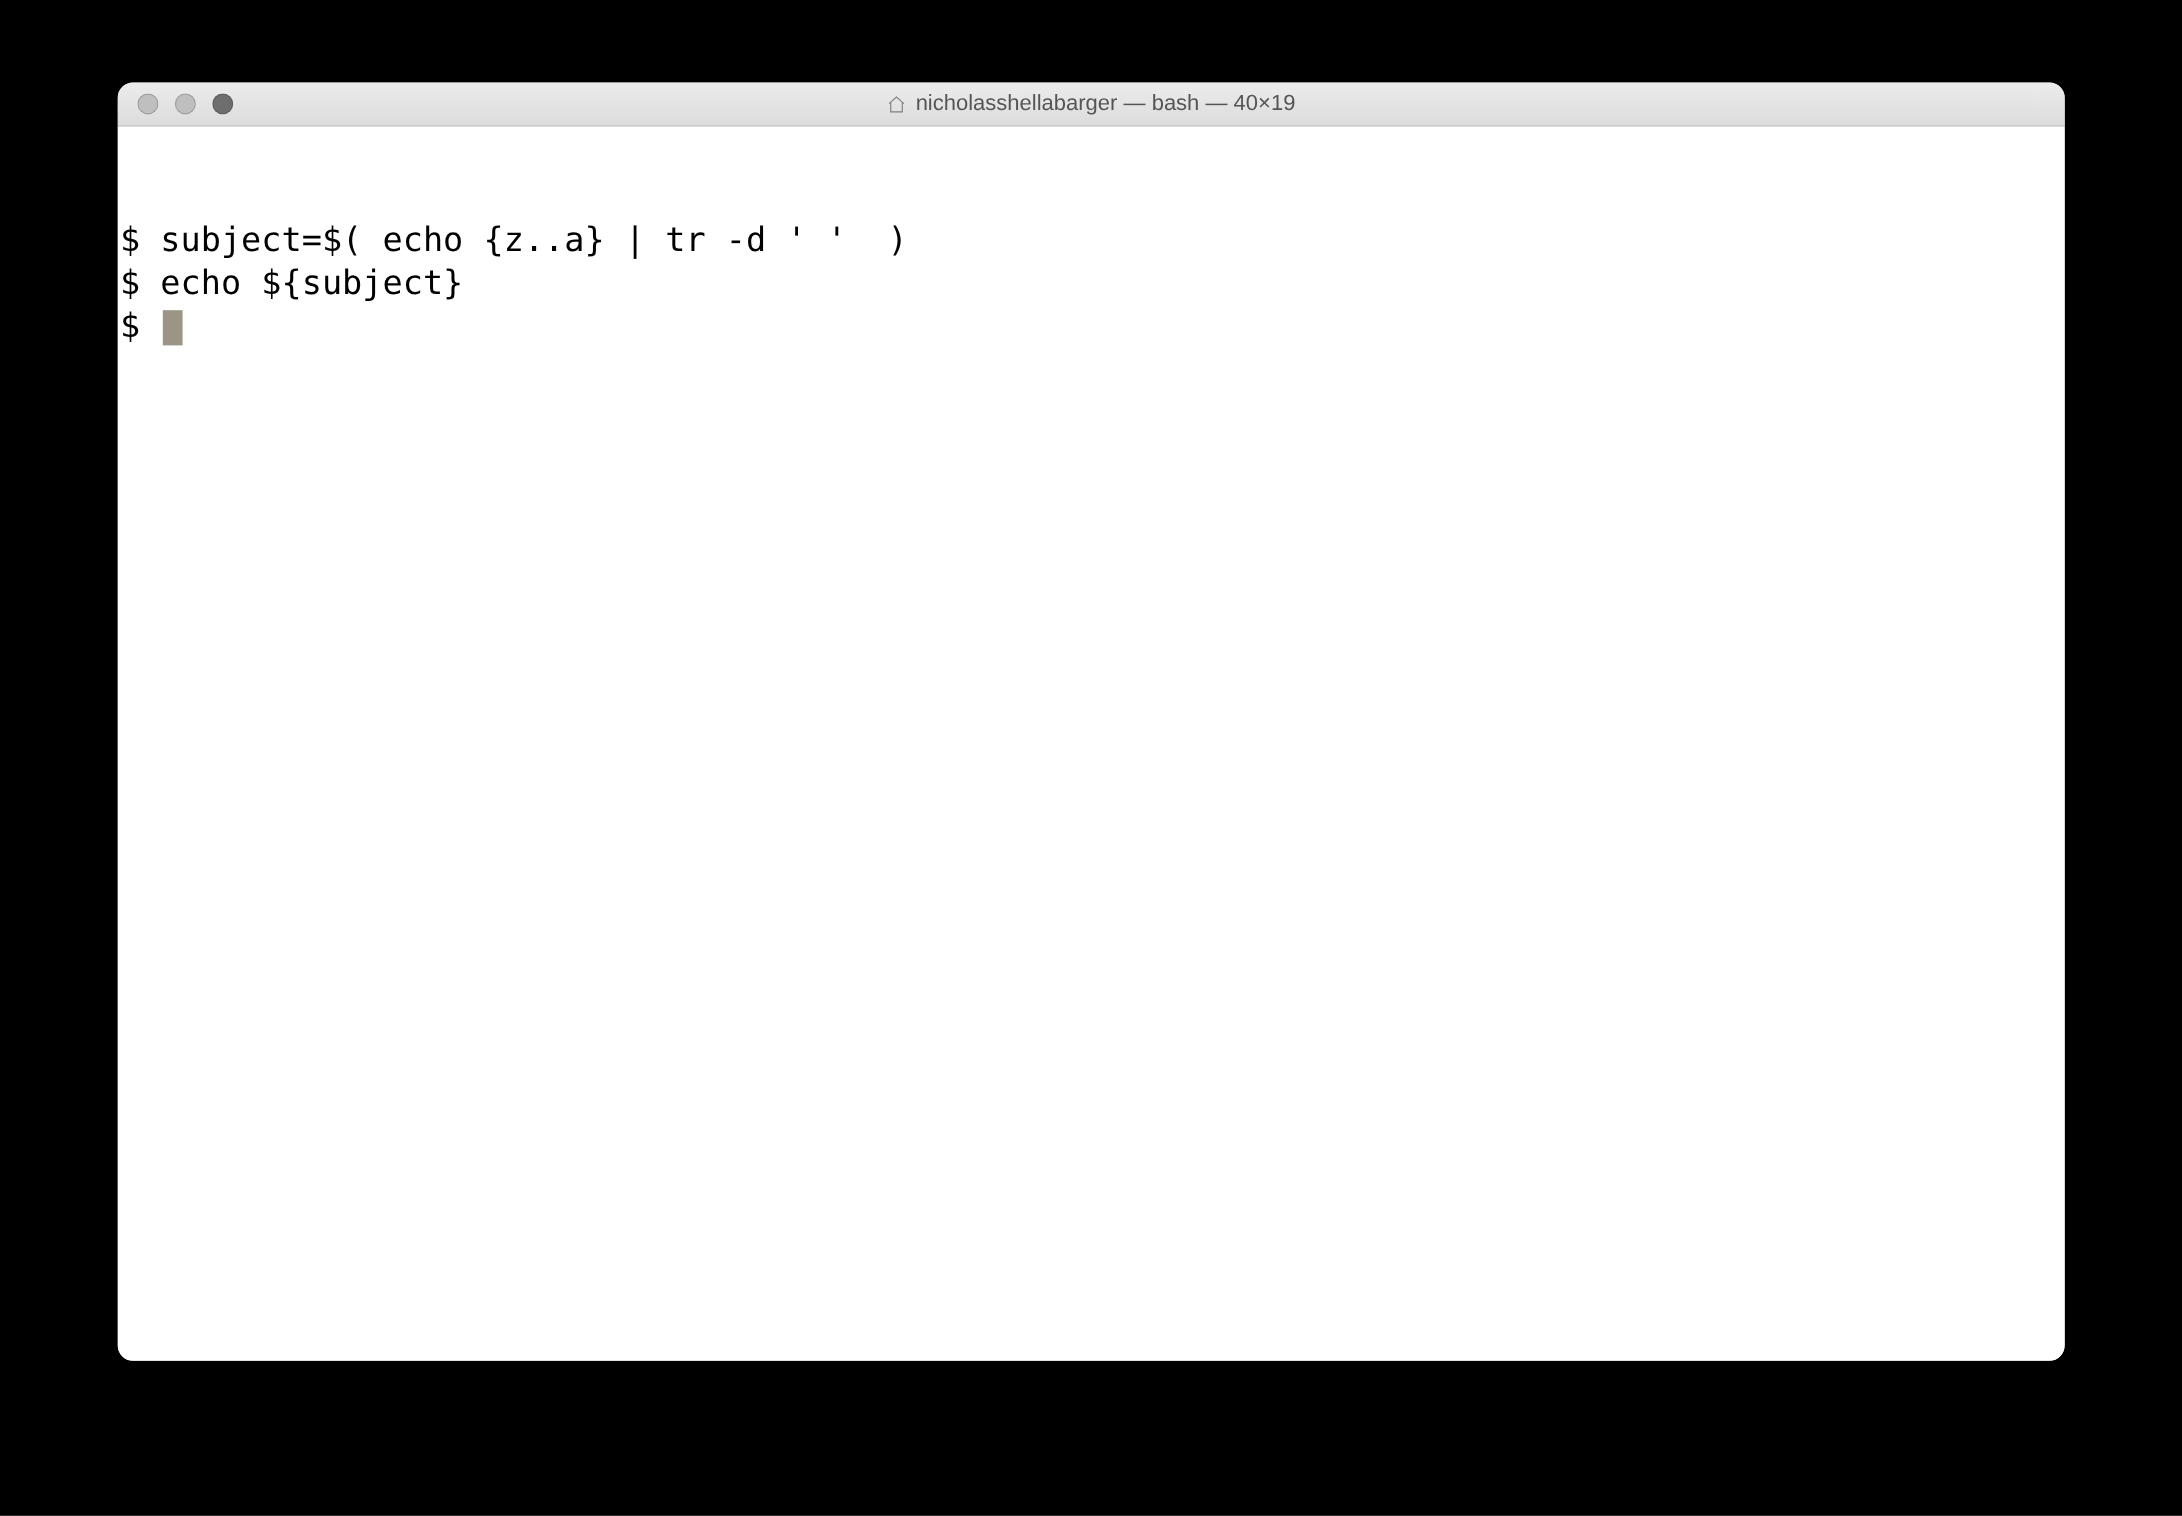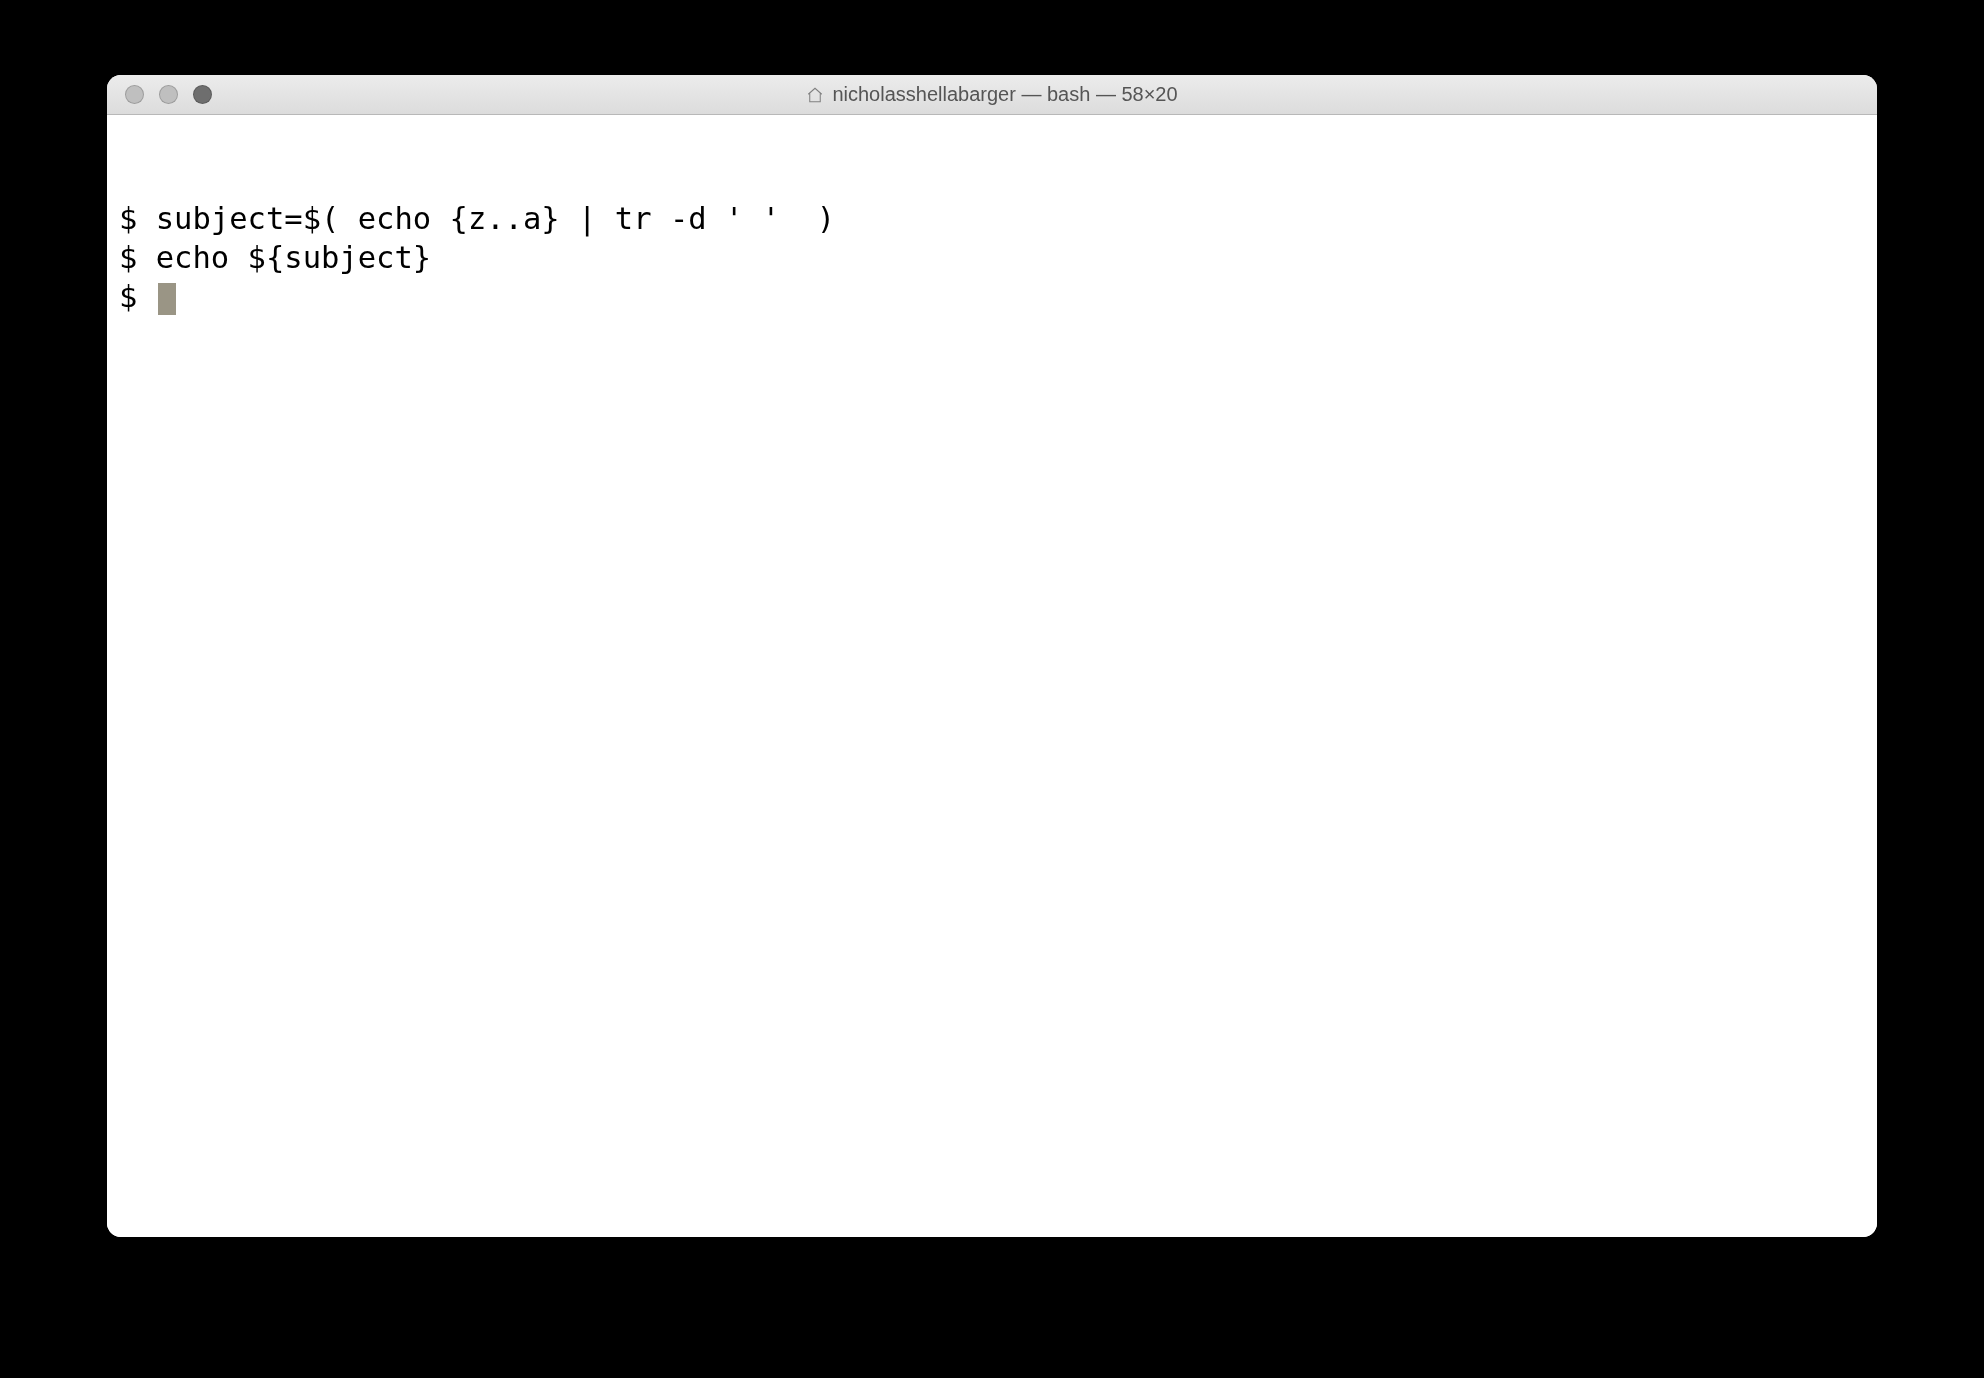--- a/index.html
+++ b/index.html
@@ -73,21 +73,21 @@
     .home-icon svg {
       width: 18px;
       height: 18px;
       fill: none;
       stroke: #808080;
       stroke-width: 1.4;
     }
     .terminal-body {
       flex: 1;
       background: #ffffff;
-      padding: 6px 12px;
+      padding: 6px 2px;
       font-family: "SF Mono", Menlo, Monaco, Consolas, monospace;
       font-size: 30.5px;
       line-height: 1.28;
       color: #000000;
       white-space: pre;
       overflow: hidden;
     }
     .terminal-line {
       display: block;
     }
@@ -109,18 +109,18 @@
       <div class="traffic-light close"></div>
       <div class="traffic-light minimize"></div>
       <div class="traffic-light maximize"></div>
     </div>
     <div class="title-area">
       <span class="home-icon">
         <svg viewBox="0 0 24 24">
             <path d="M3 11 L12 3 L21 11 M5 10 V21 H19 V10"></path>
           </svg>
       </span>
-      <span>nicholasshellabarger — bash — 58×20</span>
+      <span>nicholasshellabarger — bash — 40×19</span>
     </div>
   </div>
   <div class="terminal-body" id="terminal-body">
   <div class="terminal-line"><span>$ </span><span>subject=$( echo {z..a} | tr -d ' '  )</span></div><div class="terminal-line"><span>$ </span><span>echo ${subject}</span></div><div class="terminal-line"><span>$ </span><span class="cursor"></span></div></div>
 </div>
 
 </body></html>

